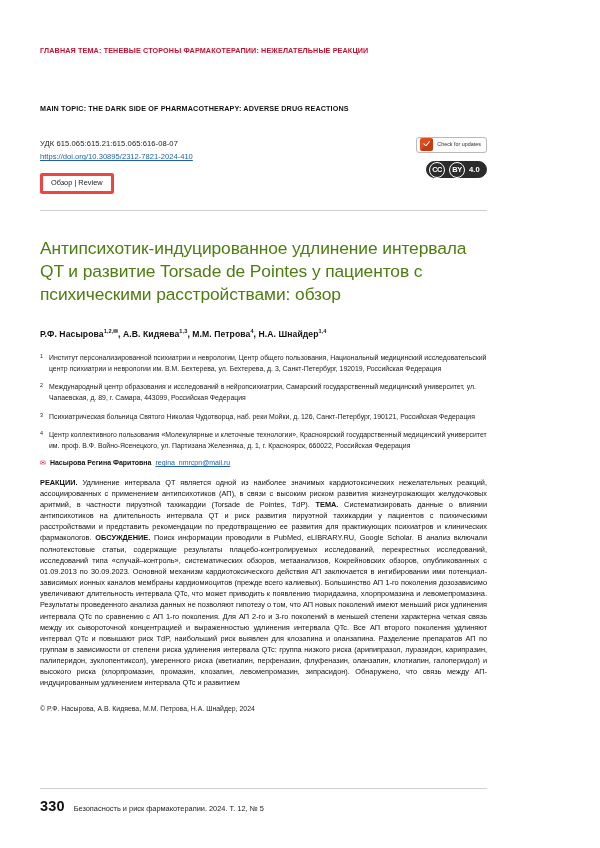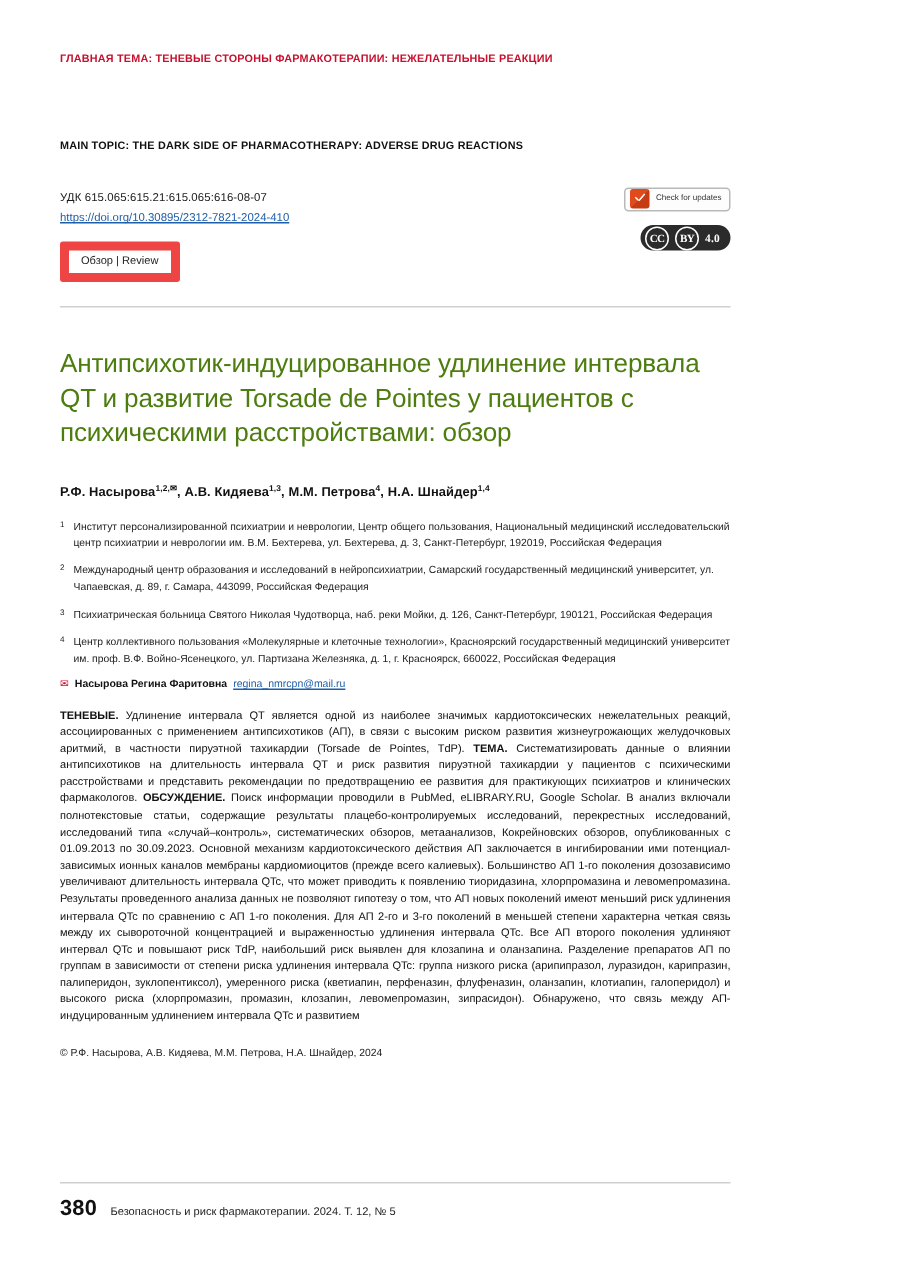--- a/index.html
+++ b/index.html
@@ -14,21 +14,21 @@
     color: #1a1a1a;
     position: relative;
     overflow: hidden;
   }
   .page {
     position: absolute;
     left: 0; top: 0;
     width: 527px;
     height: 848px;
     box-sizing: border-box;
-    padding: 26px 40px 0 40px;
+    padding: 38px 40px 0 40px;
   }
 
   
   .running-head {
     margin-top: 8px;
     margin-bottom: 22px;
   }
   .running-head .line {
     font-size: 7.2px;
     font-weight: bold;
@@ -52,21 +52,21 @@
   }
   .udc { letter-spacing: 0.01em; }
   .doi-link {
     color: #1f5fa9;
     text-decoration: underline;
     display: inline-block;
   }
   .review-badge {
     margin-top: 10px;
     display: inline-block;
-    border: 6px solid #ef4444;
+    border: 3px solid #ef4444;
     border-radius: 2px;
     padding: 3px 8px 3px 8px;
     font-size: 7.4px;
     color: #222;
     line-height: 1.1;
   }
 
   .meta-right {
     width: 118px;
     text-align: right;
@@ -114,21 +114,20 @@
   .cc-badge {
     margin-top: 6px;
     display: inline-flex;
     align-items: center;
     border: 1px solid #2b2b2b;
     border-radius: 9px;
     background: #2b2b2b;
     height: 17px;
     padding: 0 6px 0 0;
     box-sizing: border-box;
-    font-family: Liberation Serif, serif;
   }
   .cc-circle {
     width: 14px; height: 14px;
     border-radius: 50%;
     border: 1.3px solid #fff;
     color: #fff;
     font-size: 7.4px;
     font-weight: bold;
     display: flex;
     align-items: center;
@@ -324,29 +323,29 @@
   </div>
 
   <div class="corresponding">
     <span class="env-icon">✉</span>
     <span class="corr-name">Насырова Регина Фаритовна</span>
     <a class="corr-mail" href="#">regina_nmrcpn@mail.ru</a>
   </div>
 
   <div class="abstract">
     <p>
-      <b>ТЕНЕВЫЕ.</b><span> Удлинение интервала QT является одной из наиболее значимых кардиотоксических нежелательных реакций, ассоциированных с применением антипсихотиков (АП), в связи с высоким риском развития жизнеугрожающих желудочковых аритмий, в частности пируэтной тахикардии (Torsade de Pointes, TdP).</span>
+      <b>РЕАКЦИИ.</b><span> Удлинение интервала QT является одной из наиболее значимых кардиотоксических нежелательных реакций, ассоциированных с применением антипсихотиков (АП), в связи с высоким риском развития жизнеугрожающих желудочковых аритмий, в частности пируэтной тахикардии (Torsade de Pointes, TdP).</span>
       <b>ТЕМА.</b><span> Систематизировать данные о влиянии антипсихотиков на длительность интервала QT и риск развития пируэтной тахикардии у пациентов с психическими расстройствами и представить рекомендации по предотвращению ее развития для практикующих психиатров и клинических фармакологов.</span>
       <b>ОБСУЖДЕНИЕ.</b><span> Поиск информации проводили в PubMed, eLIBRARY.RU, Google Scholar. В анализ включали полнотекстовые статьи, содержащие результаты плацебо-контролируемых исследований, перекрестных исследований, исследований типа «случай–контроль», систематических обзоров, метаанализов, Кокрейновских обзоров, опубликованных с 01.09.2013 по 30.09.2023. Основной механизм кардиотоксического действия АП заключается в ингибировании ими потенциал-зависимых ионных каналов мембраны кардиомиоцитов (прежде всего калиевых). Большинство АП 1-го поколения дозозависимо увеличивают длительность интервала QTc, что может приводить к появлению тиоридазина, хлорпромазина и левомепромазина. Результаты проведенного анализа данных не позволяют гипотезу о том, что АП новых поколений имеют меньший риск удлинения интервала QTc по сравнению с АП 1-го поколения. Для АП 2-го и 3-го поколений в меньшей степени характерна четкая связь между их сывороточной концентрацией и выраженностью удлинения интервала QTc. Все АП второго поколения удлиняют интервал QTc и повышают риск TdP, наибольший риск выявлен для клозапина и оланзапина. Разделение препаратов АП по группам в зависимости от степени риска удлинения интервала QTc: группа низкого риска (арипипразол, луразидон, карипразин, палиперидон, зуклопентиксол), умеренного риска (кветиапин, перфеназин, флуфеназин, оланзапин, клотиапин, галоперидол) и высокого риска (хлорпромазин, промазин, клозапин, левомепромазин, зипрасидон). Обнаружено, что связь между АП-индуцированным удлинением интервала QTc и развитием</span>
     </p>
   </div>
 
   <div class="copyright">© Р.Ф. Насырова, А.В. Кидяева, М.М. Петрова, Н.А. Шнайдер, 2024</div>
 
   <div class="footer">
     <hr class="footer-rule">
     <div class="footer-row">
-      <span class="page-number">380</span>
+      <span class="page-number">330</span>
       <span class="footer-text">Безопасность и риск фармакотерапии. 2024. Т. 12, № 5</span>
     </div>
   </div>
 
 </div>
 
 </body></html>

